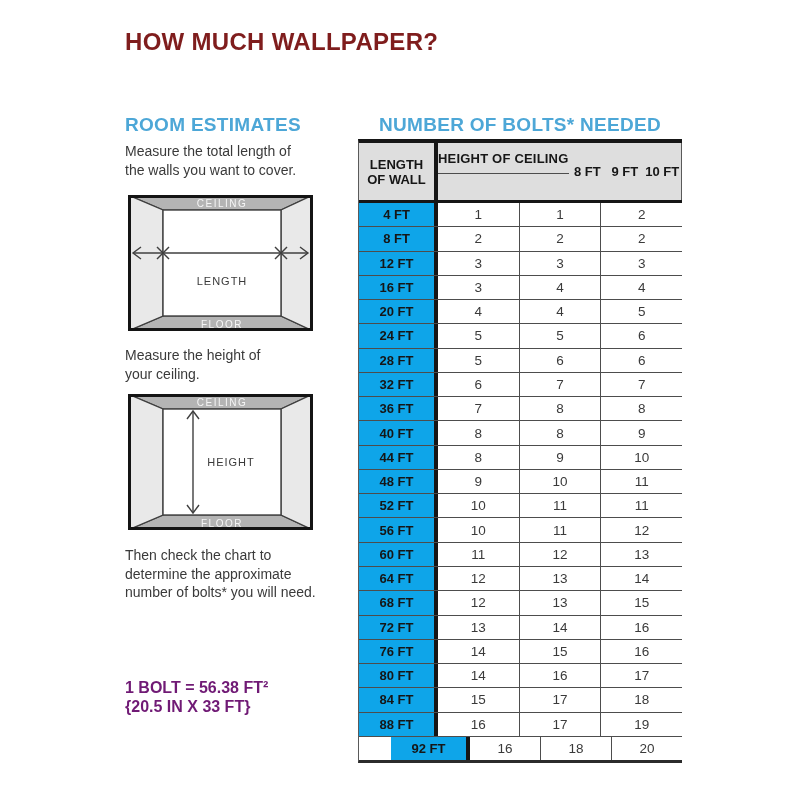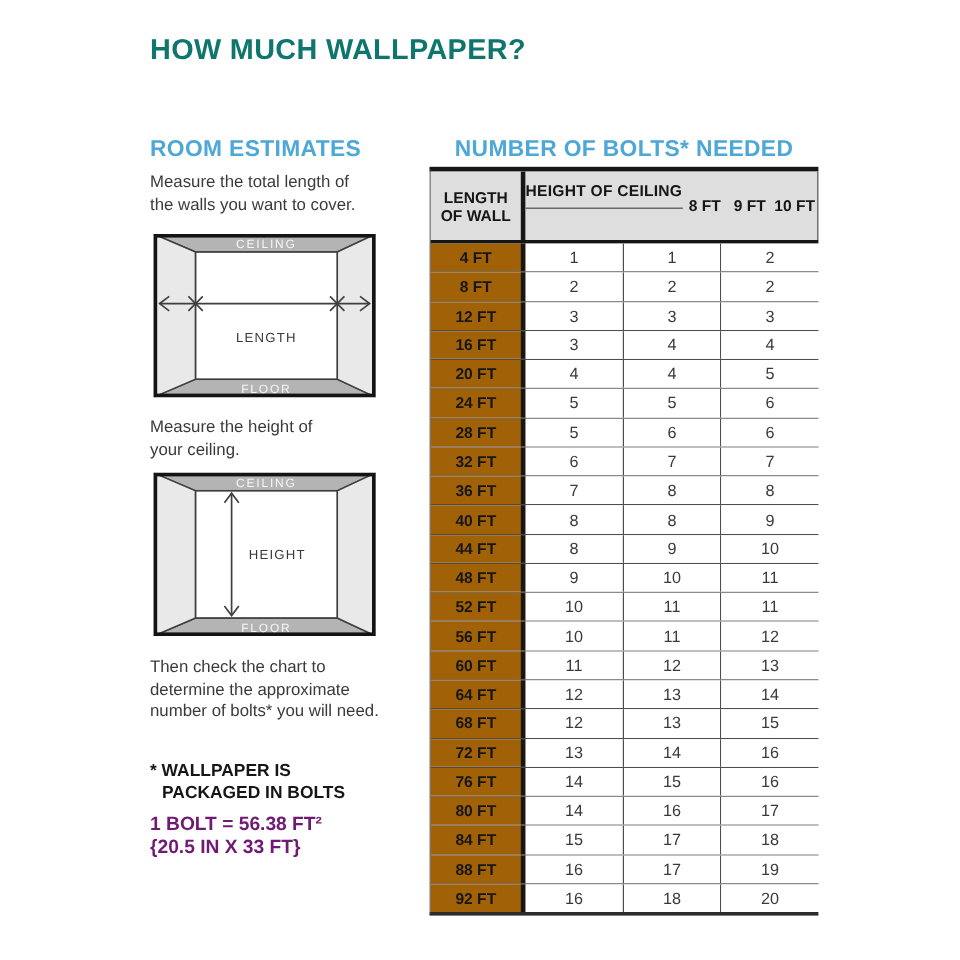--- a/index.html
+++ b/index.html
@@ -3,21 +3,21 @@
 <meta charset="utf-8">
 <style>
   * { margin:0; padding:0; box-sizing:border-box; }
   html,body { background:#ffffff; }
   body { font-family:"Liberation Sans", "DejaVu Sans", sans-serif; color:#1e1e1e; }
   .canvas { position:relative; width:800px; height:800px; background:#ffffff; overflow:hidden; }
 
   .page-title {
     position:absolute; left:125px; top:28px;
     font-size:24px; font-weight:bold; letter-spacing:0.3px;
-    color:#0f766e;
+    color:#7f1d1d;
   }
   .section-heading {
     position:absolute; top:114px;
     font-size:19px; font-weight:bold; letter-spacing:0.3px;
     color:#4DA7D7;
   }
   .heading-left { left:125px; }
   .heading-table { left:358px; width:324px; text-align:center; }
 
   .body-text {
@@ -63,23 +63,23 @@
   .group-header {
     height:31px; display:flex; align-items:center; justify-content:center;
     font-weight:bold; letter-spacing:0.2px; color:#161616;
     border-bottom:1.5px solid #4d4d4d;
   }
   .col-headers { flex:1; display:flex; }
   .col-headers .ch { flex:1; display:flex; align-items:center; justify-content:center; font-weight:bold; color:#161616; }
 
   .tbody { flex:1; display:flex; flex-direction:column; }
   .trow { flex:1; display:flex; border-bottom:1.5px solid #4d4d4d; }
-  .trow:last-child { border-bottom:none; }
+  .trow:last-child { border-bottom:none;margin-left:32px; }
   .rlabel {
-    width:79px; flex:0 0 79px; background:#a16207;
+    width:79px; flex:0 0 79px; background:#0ea5e9;
     border-right:4px solid #161616;
     display:flex; align-items:center; justify-content:center;
     font-weight:bold; color:#161616;
   }
   .val {
     flex:1; display:flex; align-items:center; justify-content:center;
     font-size:13.5px; color:#3a3a3a; background:#ffffff;
     border-right:1.5px solid #4d4d4d;
   }
   .val:last-child { border-right:none; }
@@ -138,24 +138,20 @@
       <polyline points="59,25 65,17 71,25"></polyline>
       <polyline points="59,111 65,119 71,111"></polyline>
     </g>
     <text x="103" y="72" text-anchor="middle" class="svg-dim-label">HEIGHT</text>
   </svg>
 
   <p class="body-text step3">Then check the chart to
 determine the approximate
 number of bolts* you will need.</p>
 
-  <div class="footnote">
-    <div>* WALLPAPER IS</div>
-    <div class="indent">PACKAGED IN BOLTS</div>
-  </div>
 
   <div class="bolt-spec">
     <div>1 BOLT = 56.38 FT²</div>
     <div>{20.5 IN X 33 FT}</div>
   </div>
 
   <div class="section-heading heading-table">NUMBER OF BOLTS* NEEDED</div>
 
   <div class="bolts-table">
     <div class="thead">

